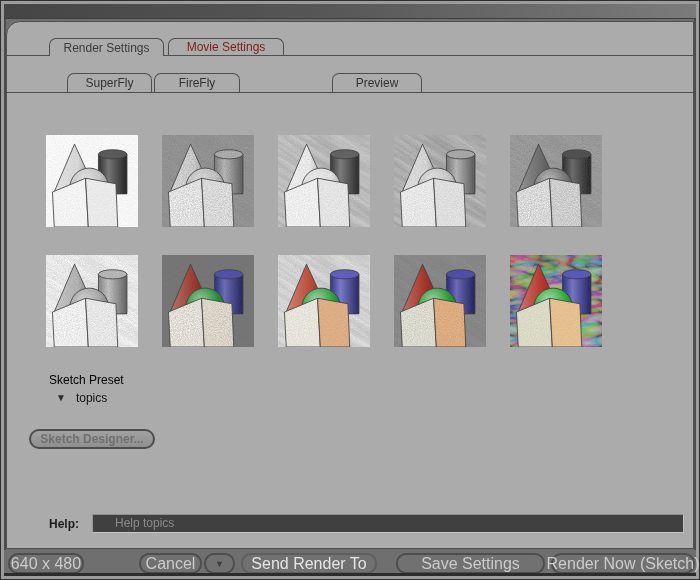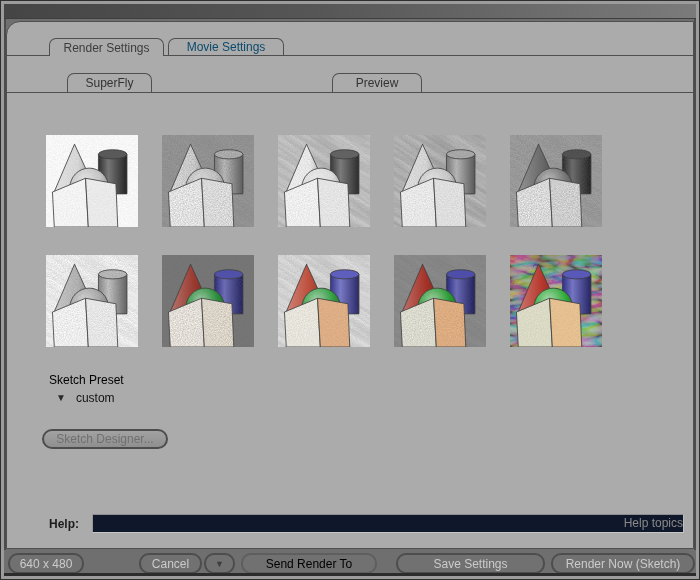--- a/index.html
+++ b/index.html
@@ -13,50 +13,50 @@
   .topstrip{position:absolute;left:3px;right:3px;top:3px;height:15px;
     background:linear-gradient(90deg,#454545 0%,#565656 45%,#7b7b7b 100%);
     border-bottom:1px solid #3f3f3f;}
   .panel{position:absolute;left:5px;right:5px;top:20px;height:528px;
     background:#ababab;border:1px solid #4f4f4f;border-top-left-radius:14px;}
   .hrule{position:absolute;left:0;right:0;border-top:1px solid #4f4f4f;height:0;}
   .hrule1{top:33px;} .hrule2{top:70px;}
   .tab{position:absolute;display:flex;align-items:center;justify-content:center;
     font-size:12px;background:#ababab;border:1px solid #4f4f4f;border-bottom:none;
     border-radius:7px 7px 0 0;cursor:default;white-space:nowrap;}
-  .tabrow1{top:16px;height:17px;color:#0c4a6e;}
+  .tabrow1{top:16px;height:17px;color:#7f1d1d;}
   .tabrow1.active{height:18px;z-index:2;color:#3c3c3c;}
   .tabrow2{top:51px;height:19px;color:#333;}
   .tabrow2.active{height:20px;z-index:2;color:#1a1a1a;}
   .t-render{left:42px;width:115px;} .t-movie{left:161px;width:116px;}
   .t-superfly{left:60px;width:85px;} .t-firefly{left:147px;width:86px;}
   .t-sketch{left:235px;width:86px;} .t-preview{left:325px;width:90px;justify-content:center;}
   .thumb-grid{position:absolute;left:39px;top:113px;display:grid;
     grid-template-columns:repeat(5,92px);column-gap:24px;row-gap:28px;}
   .thumb{width:92px;height:92px;cursor:pointer;}
   .thumb svg{display:block;}
   .preset-label{position:absolute;left:42px;top:351px;font-size:12px;color:#000000;}
   .preset-dd{position:absolute;left:49px;top:369px;display:flex;align-items:center;
     gap:10px;font-size:12px;color:#141414;cursor:pointer;}
   .dd-arrow{font-size:10px;color:#2a2a2a;line-height:1;}
-  .designer-btn{position:absolute;left:35px;top:407px;width:126px;height:20px;
+  .designer-btn{position:absolute;left:22px;top:407px;width:126px;height:20px;
     border:2px solid #4d4d4d;border-radius:10px;
     background:linear-gradient(#a2a2a2,#8f8f8f);color:#707070;font-size:12px;
-    display:flex;align-items:center;justify-content:center;cursor:pointer;}
+    display:flex;align-items:center;justify-content:center;cursor:pointer;font-weight:bold;}
   .help-label{position:absolute;left:42px;top:495px;font-size:12px;font-weight:bold;color:#1c1c1c;}
   .help-field{position:absolute;left:85px;top:492px;width:592px;height:19px;
-    background:#0f172a;border-top:1px solid #8d8d8d;border-left:1px solid #979797;
+    background:#404040;border-top:1px solid #8d8d8d;border-left:1px solid #979797;
     border-bottom:1px solid #c6c6c6;border-right:1px solid #bfbfbf;
-    color:#8a8a8a;font-size:12px;line-height:17px;padding-left:10px;text-align:right;}
+    color:#8a8a8a;font-size:12px;line-height:17px;padding-left:22px;}
   .footer{position:absolute;left:3px;right:3px;top:549px;bottom:3px;background:#6f6f6f;}
   .footer::after{content:"";position:absolute;left:0;right:0;bottom:0;height:3px;background:#2c2c2c;}
   .fbtn{position:absolute;top:3px;height:21px;border:2px solid #4d4d4d;border-radius:10px;
-    background:#717171;color:#cbcbcb;font-size:12px;display:flex;align-items:center;
+    background:#717171;color:#cbcbcb;font-size:16px;display:flex;align-items:center;
     justify-content:center;cursor:pointer;white-space:nowrap;}
-  .fbtn.disabled{border-color:#5e5e5e;color:#000000;cursor:default;}
+  .fbtn.disabled{border-color:#5e5e5e;color:#e5e5e5;cursor:default;}
   .b-res{left:4px;width:76px;} .b-cancel{left:135px;width:63px;}
   .b-arrow{left:200px;width:31px;font-size:9px;color:#3e3e3e;}
   .b-send{left:237px;width:136px;} .b-save{left:392px;width:149px;}
   .b-render{left:547px;width:144px;}
   .defs-holder{position:absolute;width:0;height:0;overflow:hidden;}
 </style>
 </head>
 <body>
 
 <div class="defs-holder">
@@ -88,20 +88,23 @@
     <div class="tab tabrow1 t-render active">
       <span>Render Settings</span>
     </div>
     <div class="tab tabrow1 t-movie">
       <span>Movie Settings</span>
     </div>
 
     <div class="tab tabrow2 t-superfly">
       <span>SuperFly</span>
     </div>
+    <div class="tab tabrow2 t-firefly">
+      <span>FireFly</span>
+    </div>
     <div class="tab tabrow2 t-preview">
       <span>Preview</span>
     </div>
 
     <div class="thumb-grid">
         <div class="thumb">
           <svg viewBox="0 0 100 100" width="92" height="92">
   <defs>
     <radialGradient id="sph0" cx="0.38" cy="0.3" r="0.8">
       <stop offset="0" stop-color="rgb(233,233,233)"></stop>
@@ -428,21 +431,21 @@
   </g>
   <rect width="100" height="100" filter="url(#f-grain)" opacity="0.22"></rect>
 </svg>
         </div>
       </div>
 
     <div class="preset-label">Sketch Preset</div>
 
     <div class="preset-dd">
       <span class="dd-arrow">▼</span>
-      <span>custom</span>
+      <span>topics</span>
     </div>
 
     <div class="designer-btn">
       <span>Sketch Designer...</span>
     </div>
 
     <div class="help-label">Help:</div>
     <div class="help-field">
       <span>Help topics</span>
     </div>

